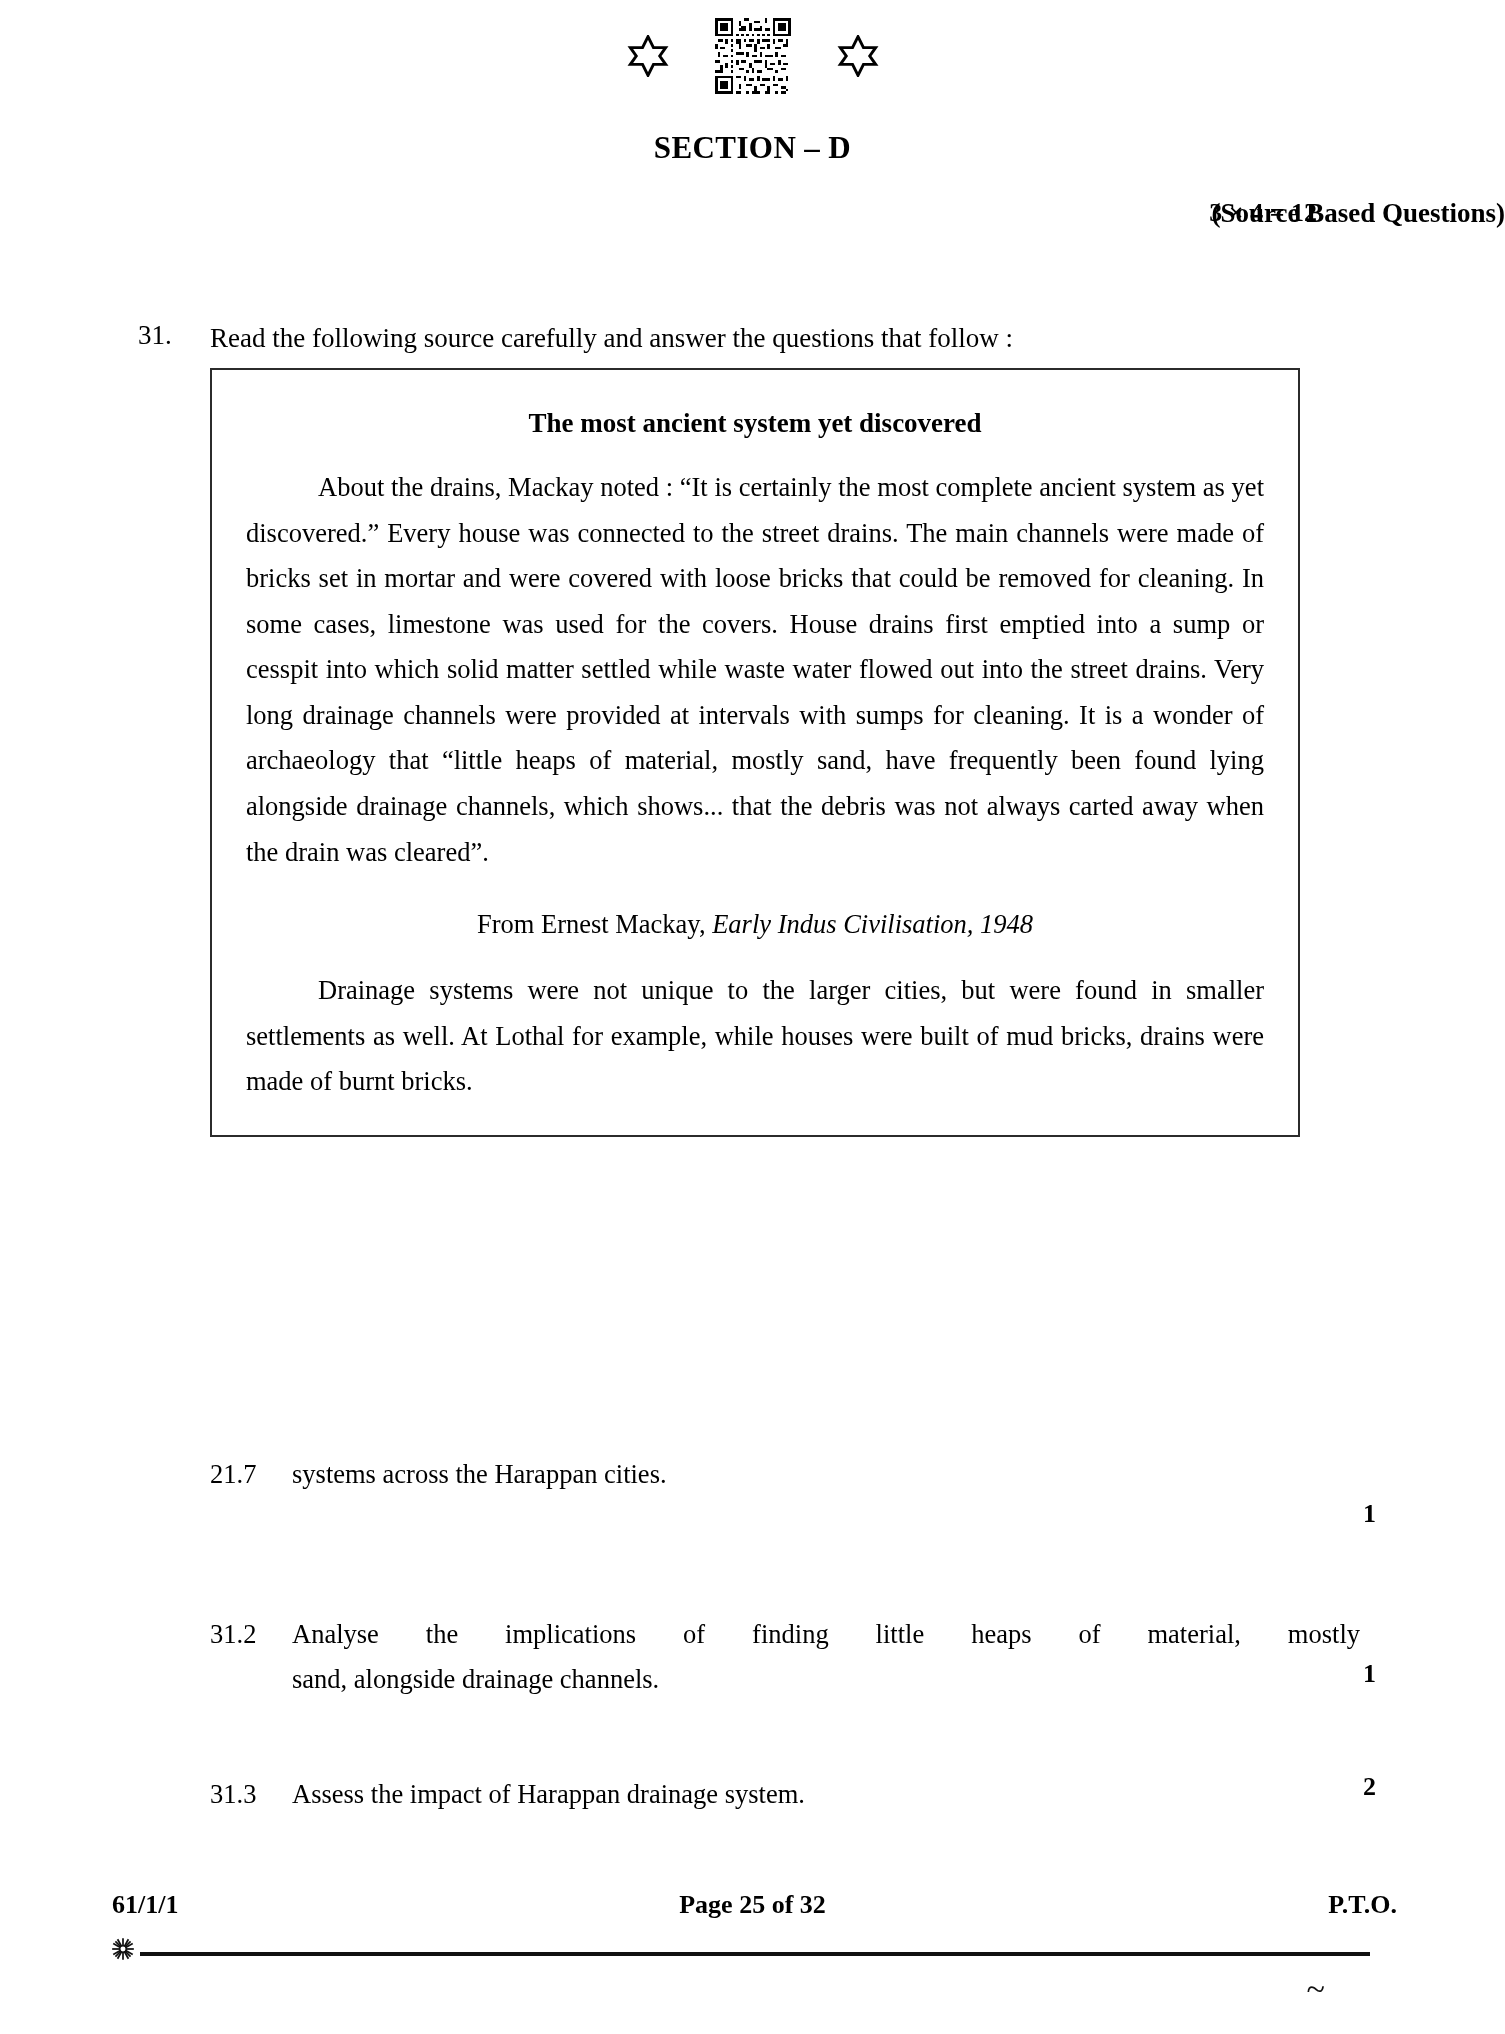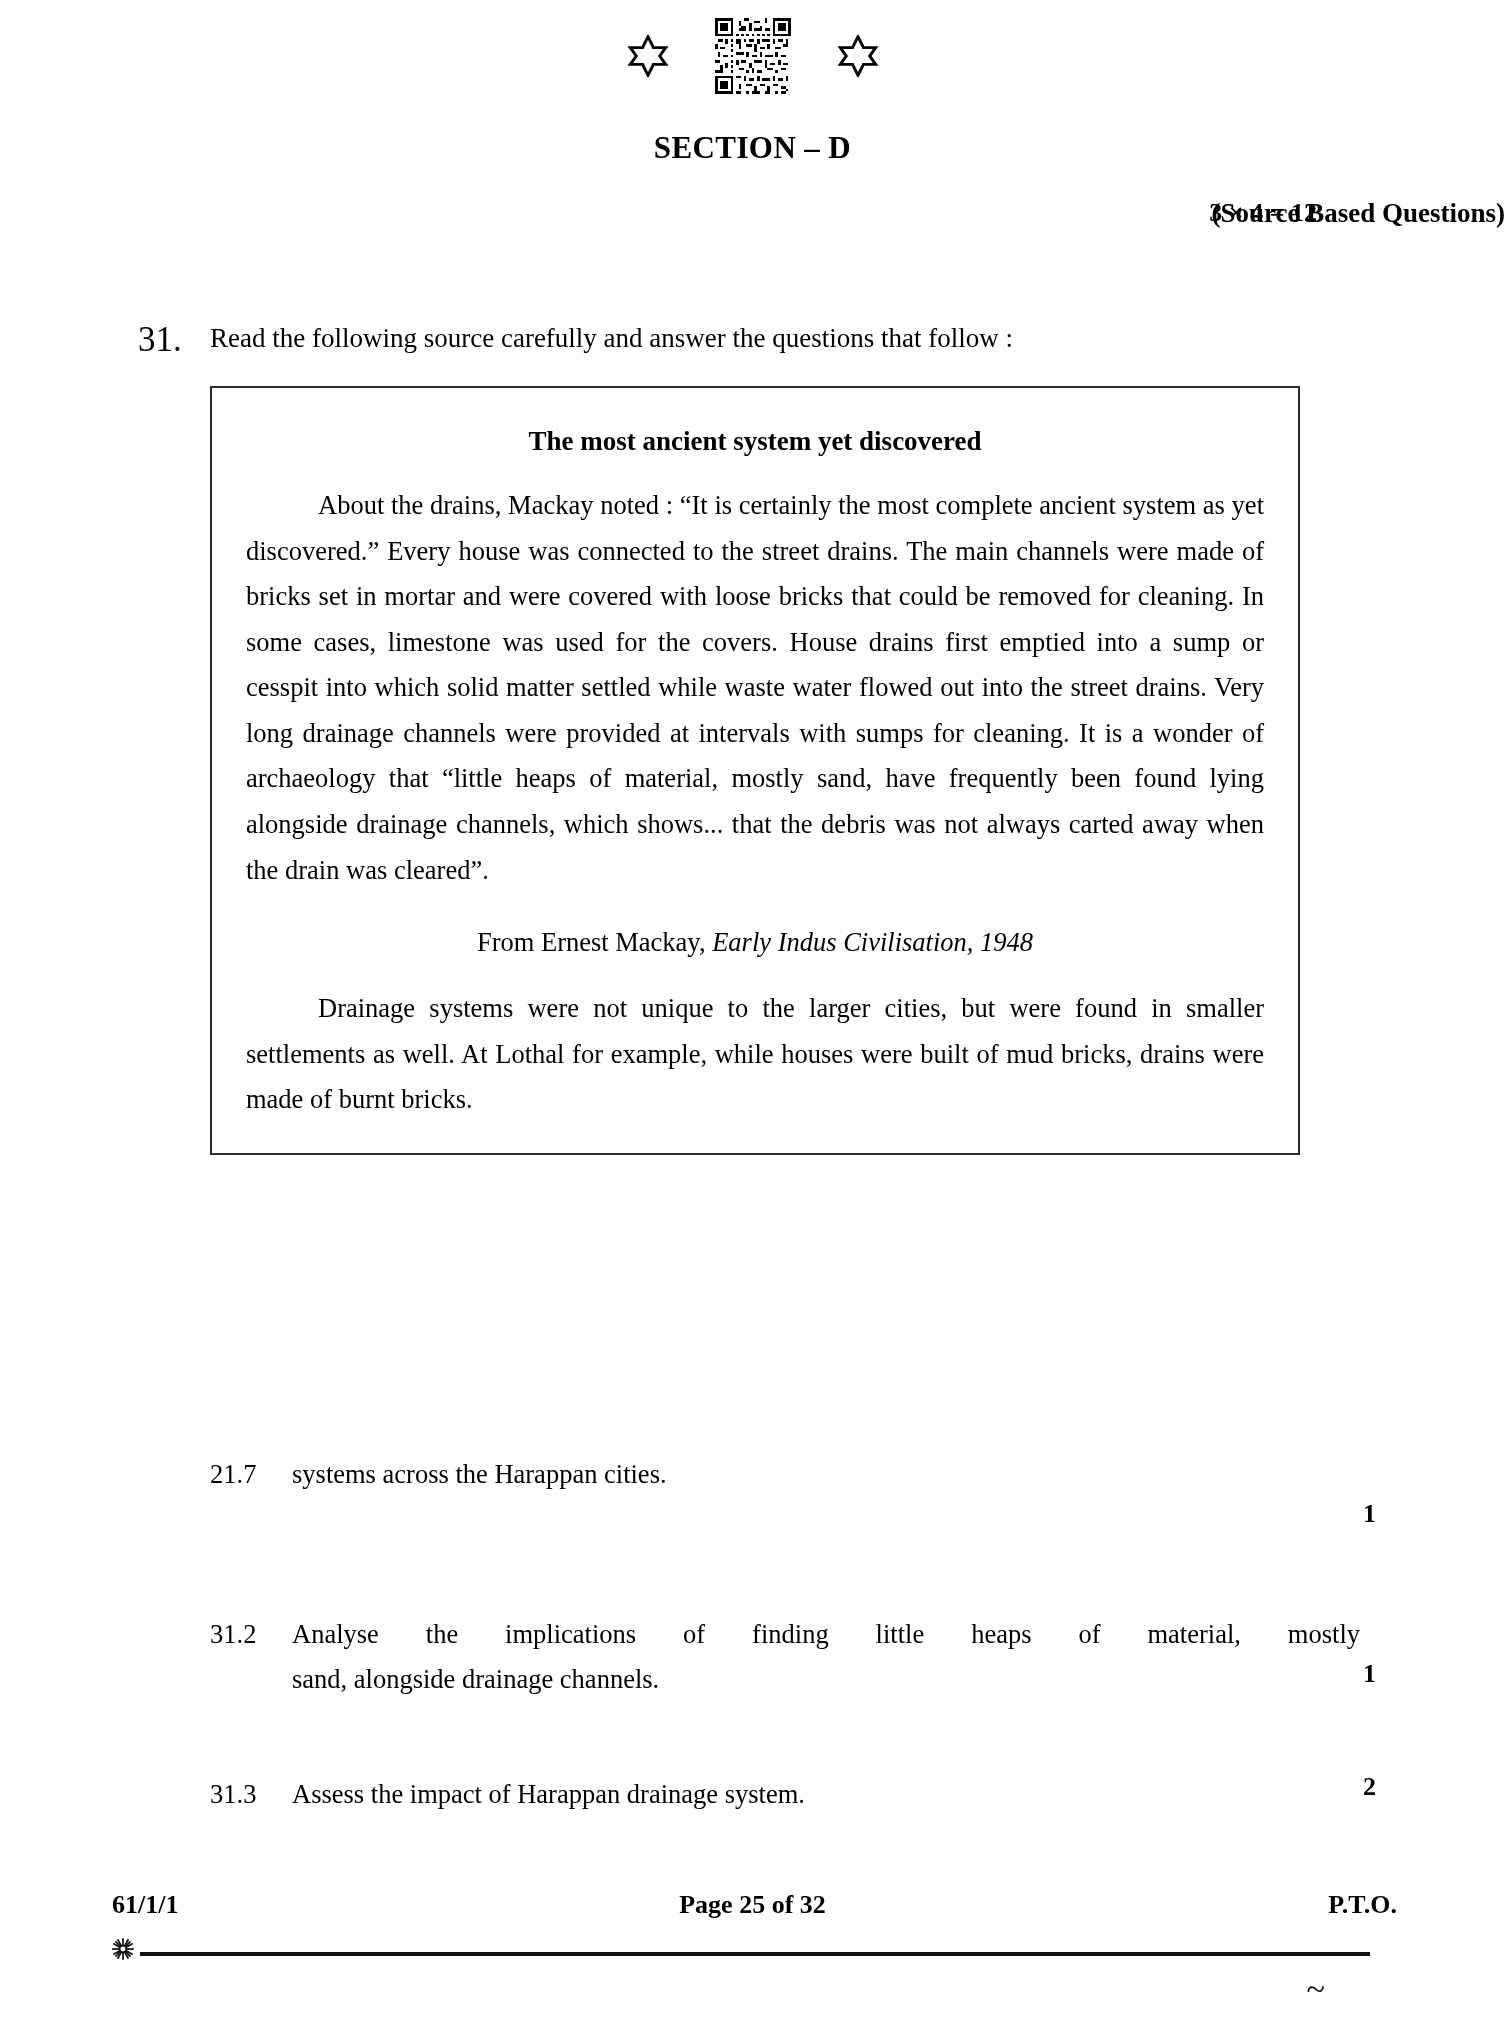--- a/index.html
+++ b/index.html
@@ -86,31 +86,31 @@
     position: absolute;
     top: 320px;
     left: 138px;
     width: 1240px;
     display: flex;
     align-items: flex-start;
   }
   .q-stem-num {
     width: 72px;
     flex: 0 0 72px;
-    font-size: 35px;
+    font-size: 27px;
   }
   .q-stem-text {
     font-size: 27px;
     line-height: 1.35;
   }
 
   
   .source-box {
     position: absolute;
-    top: 386px;
+    top: 368px;
     left: 210px;
     width: 1090px;
     box-sizing: border-box;
     border: 2px solid #2b2b2b;
     padding: 28px 34px 30px 34px;
   }
   .source-heading {
     text-align: center;
     font-size: 27px;
     font-weight: bold;

